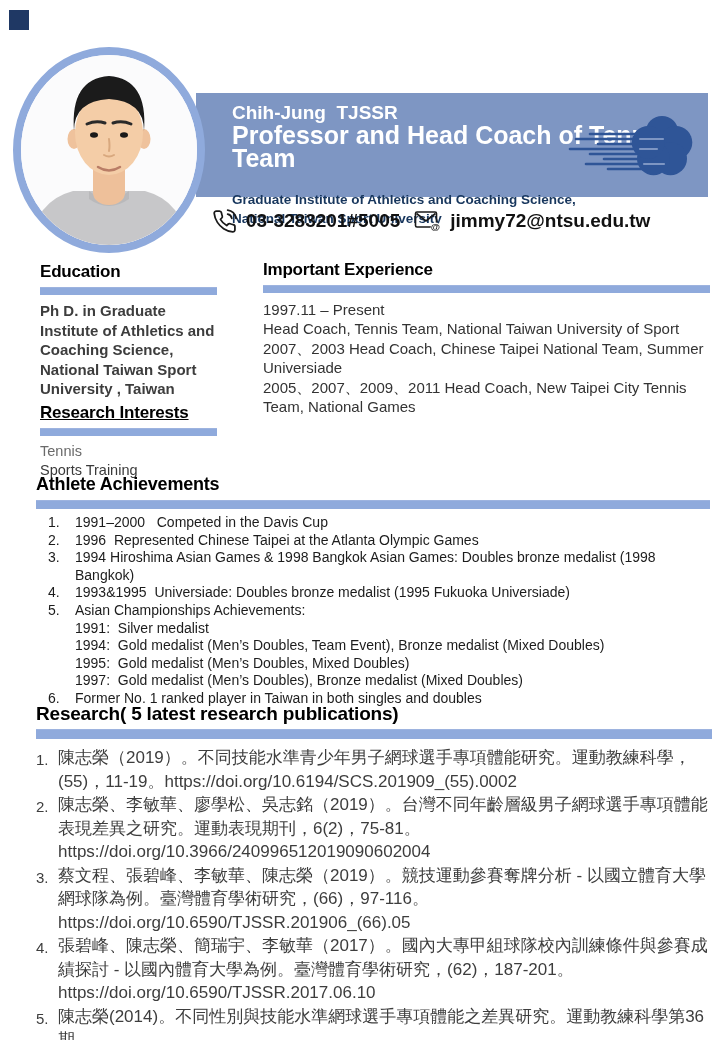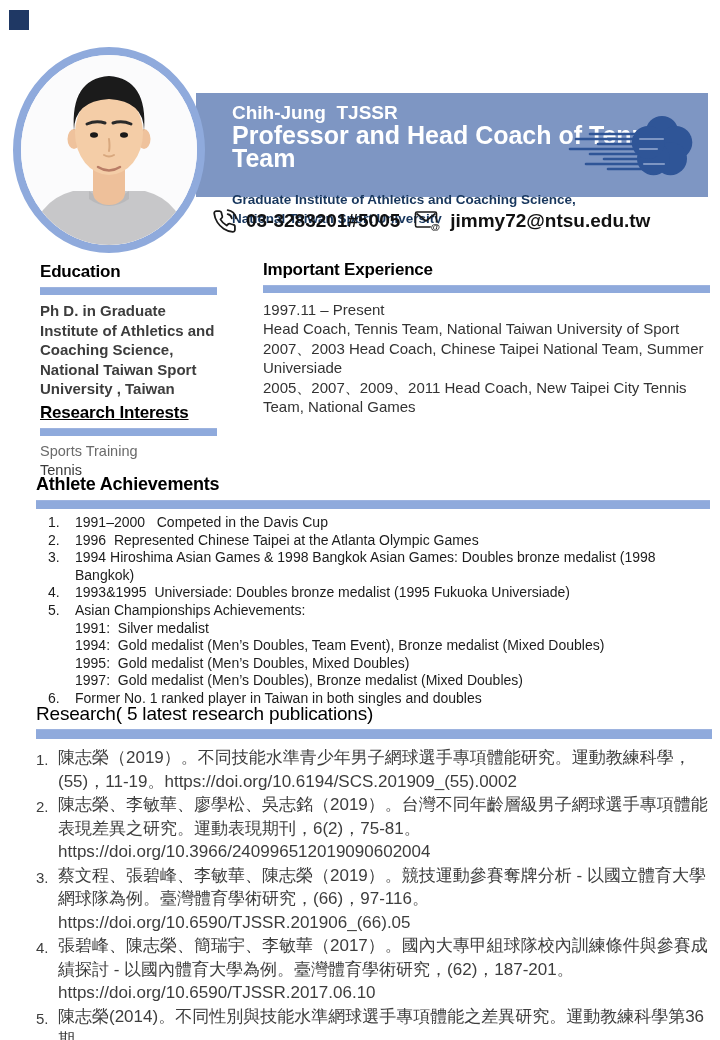--- a/index.html
+++ b/index.html
@@ -47,21 +47,21 @@
   .sec-ath{position:absolute;left:36px;top:474px;width:674px;}
   .h-mid{font-size:18px;font-weight:bold;color:#000;letter-spacing:-0.2px;}
   .sec-ath .bar{height:8px;margin-top:5px;margin-bottom:5px;}
   .ach-item{display:flex;font-size:14px;line-height:17.6px;color:#1c1c1c;padding-left:12px;}
   .ach-item .num{width:27px;flex:none;}
   .ach-item .txt{flex:1;white-space:pre-wrap;}
   .ach-item.sub .txt{padding-left:0px;}
 
   
   .sec-res{position:absolute;left:36px;top:703px;width:676px;}
-  .h-big{font-size:19px;font-weight:normal;color:#000;letter-spacing:-0.2px;}
+  .h-big{font-size:19px;font-weight:bold;color:#000;letter-spacing:-0.2px;}
   .sec-res .bar{height:9px;margin-top:4px;margin-bottom:7px;}
   .pub-item{display:flex;font-size:17px;line-height:23.5px;color:#3d3d3d;}
   .pub-item .num{width:22px;flex:none;font-size:15px;padding-top:2px;}
   .pub-item .txt{flex:1;white-space:pre-wrap;word-break:normal;overflow-wrap:anywhere;}
 </style>
 </head>
 <body>
 
 <div class="page">
 
@@ -140,23 +140,23 @@
   </div>
 
   <div class="col-left">
     <div class="h-small">Education</div>
     <div class="bar"></div>
     <div class="edu-text">Ph D. in Graduate Institute of Athletics and Coaching Science, National Taiwan Sport  University , Taiwan</div>
     <div class="h-small h-ri">Research Interests</div>
     <div class="bar"></div>
     <div>
 
+        <div class="ri-item">Tennis</div>
+
         <div class="ri-item">Sports Training</div>
-
-        <div class="ri-item">Tennis</div>
 
     </div>
   </div>
 
   <div class="col-right">
     <div class="h-small">Important Experience</div>
     <div class="bar"></div>
     <div>
 
         <div class="exp-line">1997.11 – Present</div>

